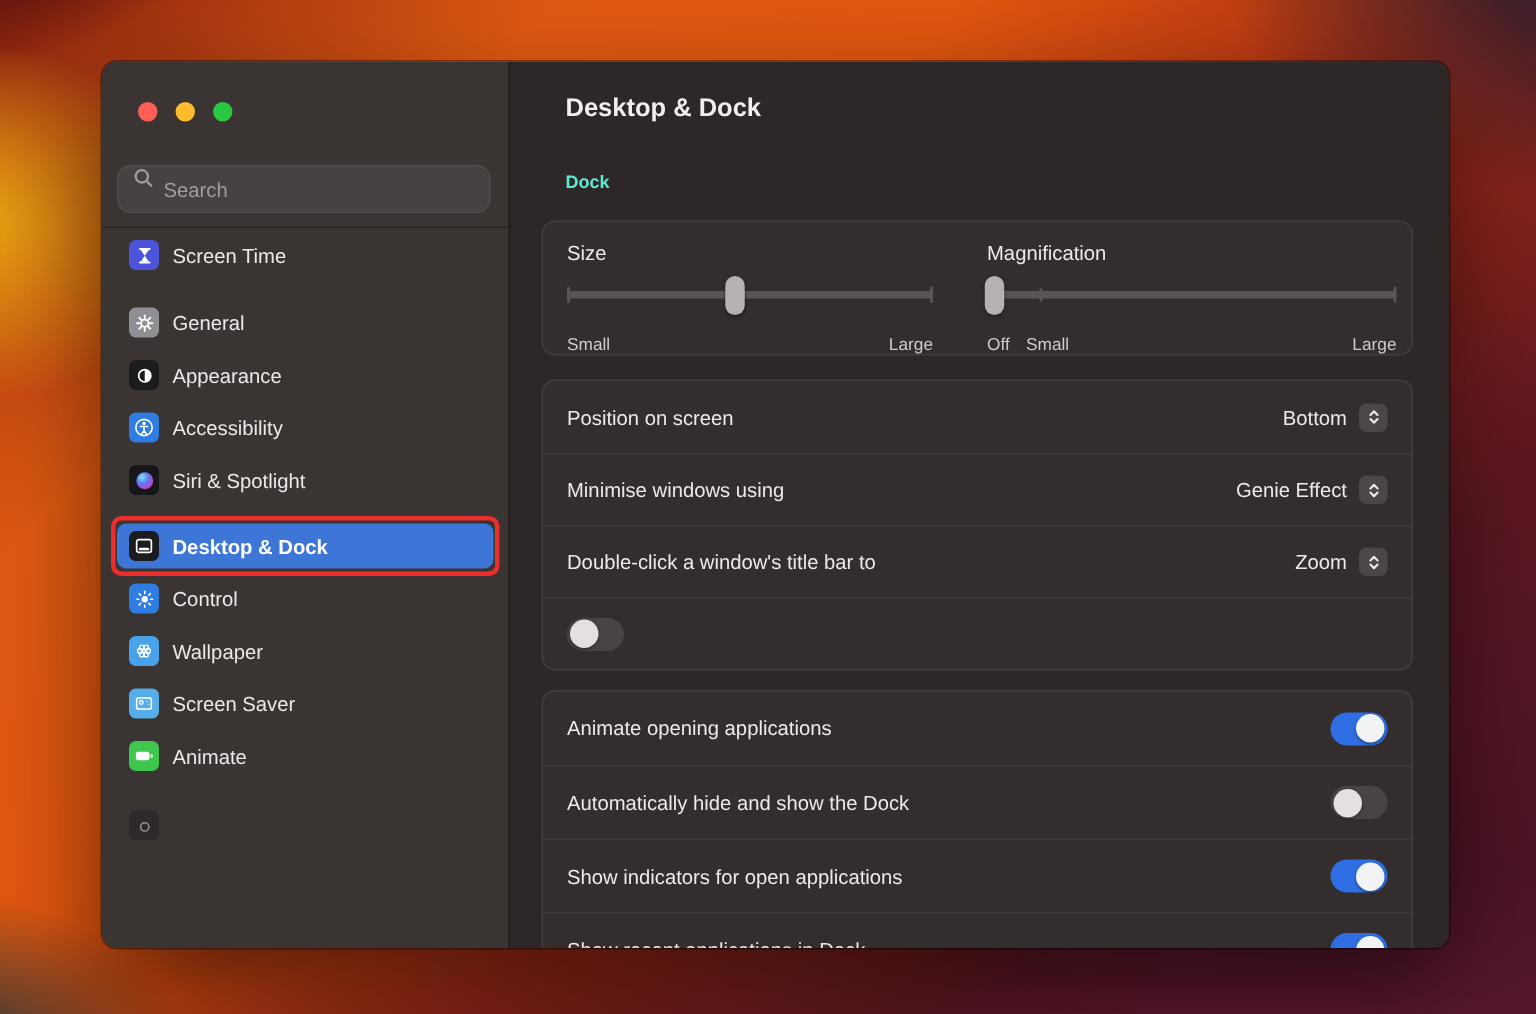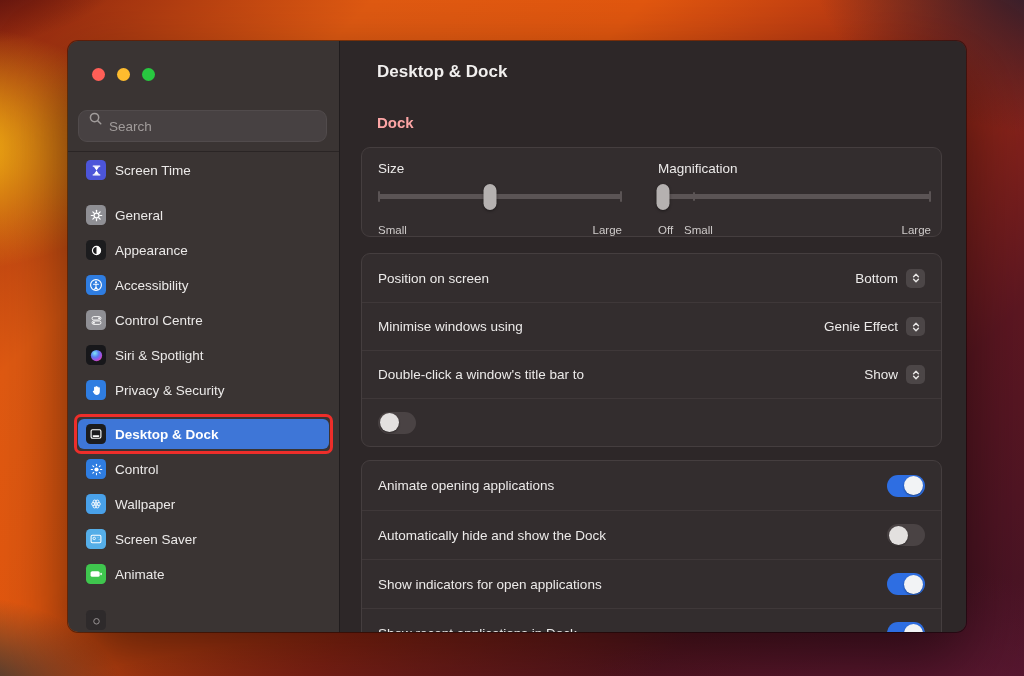--- a/index.html
+++ b/index.html
@@ -55,21 +55,21 @@
   }
   .sicon svg{ display:block; }
   .annotation{
     position:absolute; left:-4px; right:-4px; top:-5px; bottom:-5px;
     border:3px solid; border-radius:7px; pointer-events:none;
   }
 
   
   .content{ flex:1; background:#2d2728; position:relative; }
   .pane-title{ position:absolute; left:37px; top:21px; font-size:17px; font-weight:700; color:#f1efee; }
-  .section-label{ position:absolute; left:37px; top:73px; font-size:15px; font-weight:700; color:#fca5a5; }
+  .section-label{ position:absolute; left:37px; top:73px; font-size:12px; font-weight:700; color:#5eead4; }
 
   .card{
     position:absolute; left:21px; width:581px;
     background:#332d2e; border:1px solid #453e3f; border-radius:9px;
   }
   .card1{ top:106px; height:90px; }
   .card2{ top:212px; }
   .card3{ top:419px; height:198px; }
 
   
@@ -186,57 +186,38 @@
           <span class="sicon" style="background: rgb(47, 125, 225);">
             <svg width="14" height="14" viewBox="0 0 16 16">
                 <circle cx="8" cy="8" r="6.2" fill="none" stroke="#fff" stroke-width="1.3"></circle>
                 <circle cx="8" cy="4.9" r="1.3" fill="#fff"></circle>
                 <path d="M5.2 7.2h5.6M8 7.2v3.2l-1.7 2.4M8 10.4l1.7 2.4" stroke="#fff" stroke-width="1.2" stroke-linecap="round" fill="none"></path>
               </svg>
           </span>
           <span class="slabel">Accessibility</span>
         </div>
 
-        <div class="srow">
-          <span class="sicon" style="background: rgb(143, 143, 148);">
-            <svg width="13" height="13" viewBox="0 0 16 16">
-                <rect x="2.5" y="3.2" width="11" height="4.2" rx="2.1" fill="none" stroke="#fff" stroke-width="1.1"></rect>
-                <circle cx="11.2" cy="5.3" r="1.2" fill="#fff"></circle>
-                <rect x="2.5" y="8.6" width="11" height="4.2" rx="2.1" fill="none" stroke="#fff" stroke-width="1.1"></rect>
-                <circle cx="4.8" cy="10.7" r="1.2" fill="#fff"></circle>
-              </svg>
-          </span>
-          <span class="slabel">Control Centre</span>
-        </div>
 
         <div class="srow">
           <span class="sicon" style="background: rgb(23, 23, 26);">
             <svg width="15" height="15" viewBox="0 0 16 16">
                 <defs>
                   <radialGradient id="siriG" cx="35%" cy="30%" r="80%">
                     <stop offset="0%" stop-color="#7ee8f6"></stop>
                     <stop offset="45%" stop-color="#5b7bf2"></stop>
                     <stop offset="75%" stop-color="#a34fe0"></stop>
                     <stop offset="100%" stop-color="#e0499d"></stop>
                   </radialGradient>
                 </defs>
                 <circle cx="8" cy="8" r="6" fill="url(#siriG)"></circle>
               </svg>
           </span>
           <span class="slabel">Siri &amp; Spotlight</span>
         </div>
 
-        <div class="srow">
-          <span class="sicon" style="background: rgb(47, 125, 225);">
-            <svg width="13" height="13" viewBox="0 0 16 16">
-                <path d="M5 8V4.2a.9.9 0 0 1 1.8 0v-.8a.9.9 0 0 1 1.8 0v.6a.9.9 0 0 1 1.8 0v1a.85.85 0 0 1 1.7 0v4.3c0 2.6-1.5 4.2-3.8 4.2-1.6 0-2.6-.7-3.5-2.1L3.6 9.6c-.5-.8.5-1.6 1.1-1z" fill="#fff"></path>
-              </svg>
-          </span>
-          <span class="slabel">Privacy &amp; Security</span>
-        </div>
 
         <div class="srow selected gap2" style="background: rgb(62, 118, 215);">
           <span class="annotation" style="border-color: rgb(238, 46, 42);"></span>
           <span class="sicon" style="background: rgb(28, 28, 30);">
             <svg width="14" height="14" viewBox="0 0 16 16">
                 <rect x="2.4" y="3.2" width="11.2" height="9.6" rx="1.6" fill="none" stroke="#fff" stroke-width="1.3"></rect>
                 <rect x="4.1" y="9.4" width="7.8" height="1.9" rx="0.9" fill="#fff"></rect>
               </svg>
           </span>
           <span class="slabel">Desktop &amp; Dock</span>
@@ -364,21 +345,21 @@
               <svg width="12" height="12" viewBox="0 0 16 16" fill="none" stroke="#e8e6e5" stroke-width="1.9" stroke-linecap="round" stroke-linejoin="round">
                   <path d="M4.8 6.2 8 3l3.2 3.2"></path>
                   <path d="M4.8 9.8 8 13l3.2-3.2"></path>
                 </svg>
             </span>
           </div>
         </div>
         <div class="row">
           <span class="rlabel">Double-click a window's title bar to</span>
           <div class="select">
-            <span class="rvalue">Show</span>
+            <span class="rvalue">Zoom</span>
             <span class="stepper">
               <svg width="12" height="12" viewBox="0 0 16 16" fill="none" stroke="#e8e6e5" stroke-width="1.9" stroke-linecap="round" stroke-linejoin="round">
                   <path d="M4.8 6.2 8 3l3.2 3.2"></path>
                   <path d="M4.8 9.8 8 13l3.2-3.2"></path>
                 </svg>
             </span>
           </div>
         </div>
         <div class="row">
           <span class="switch">

